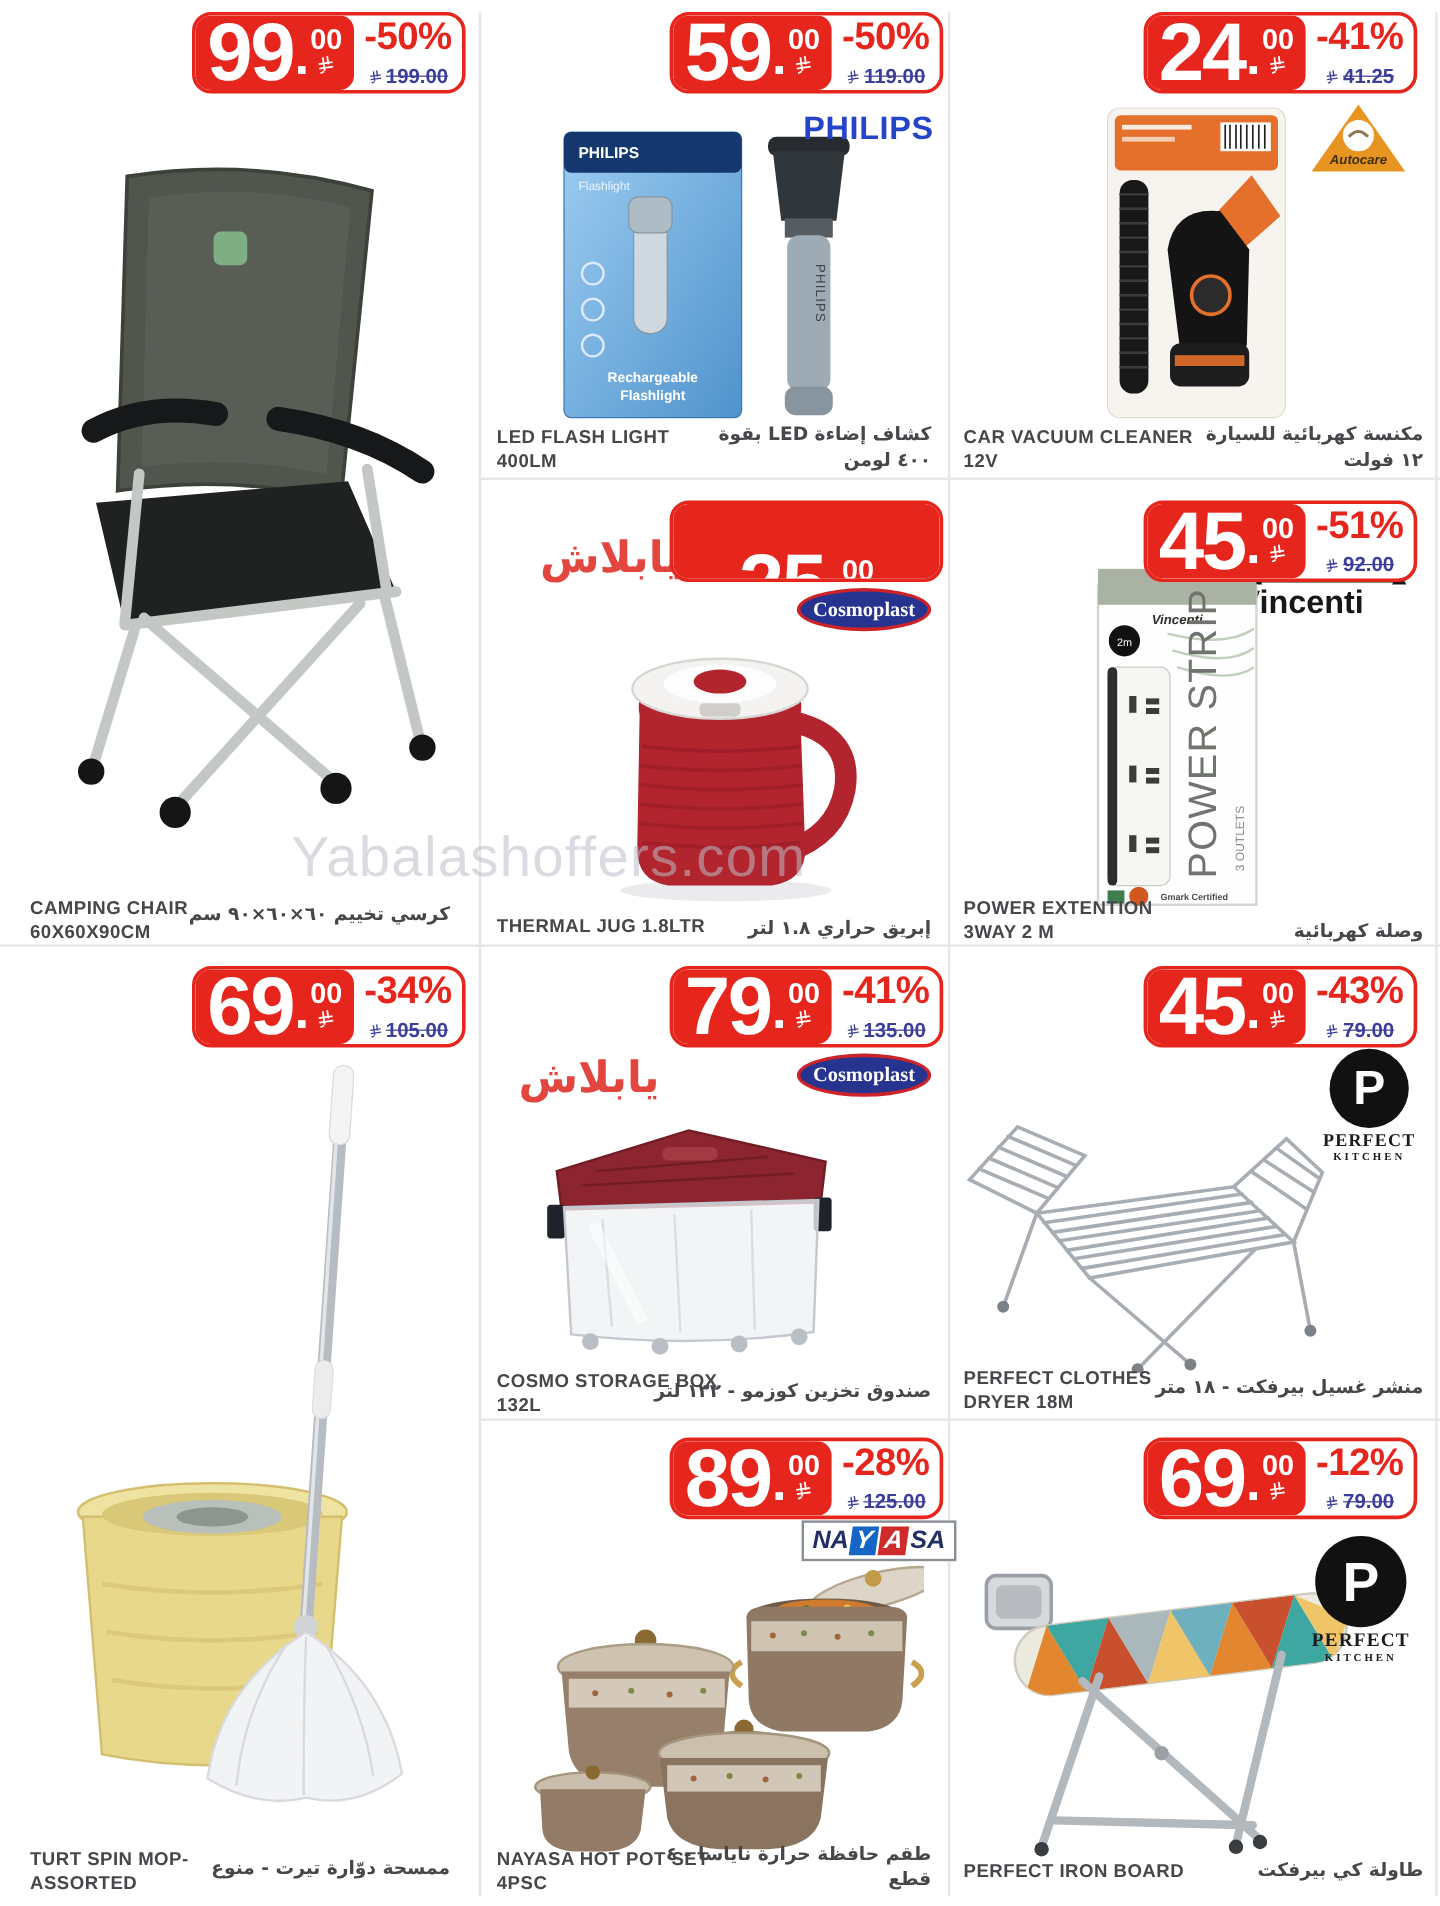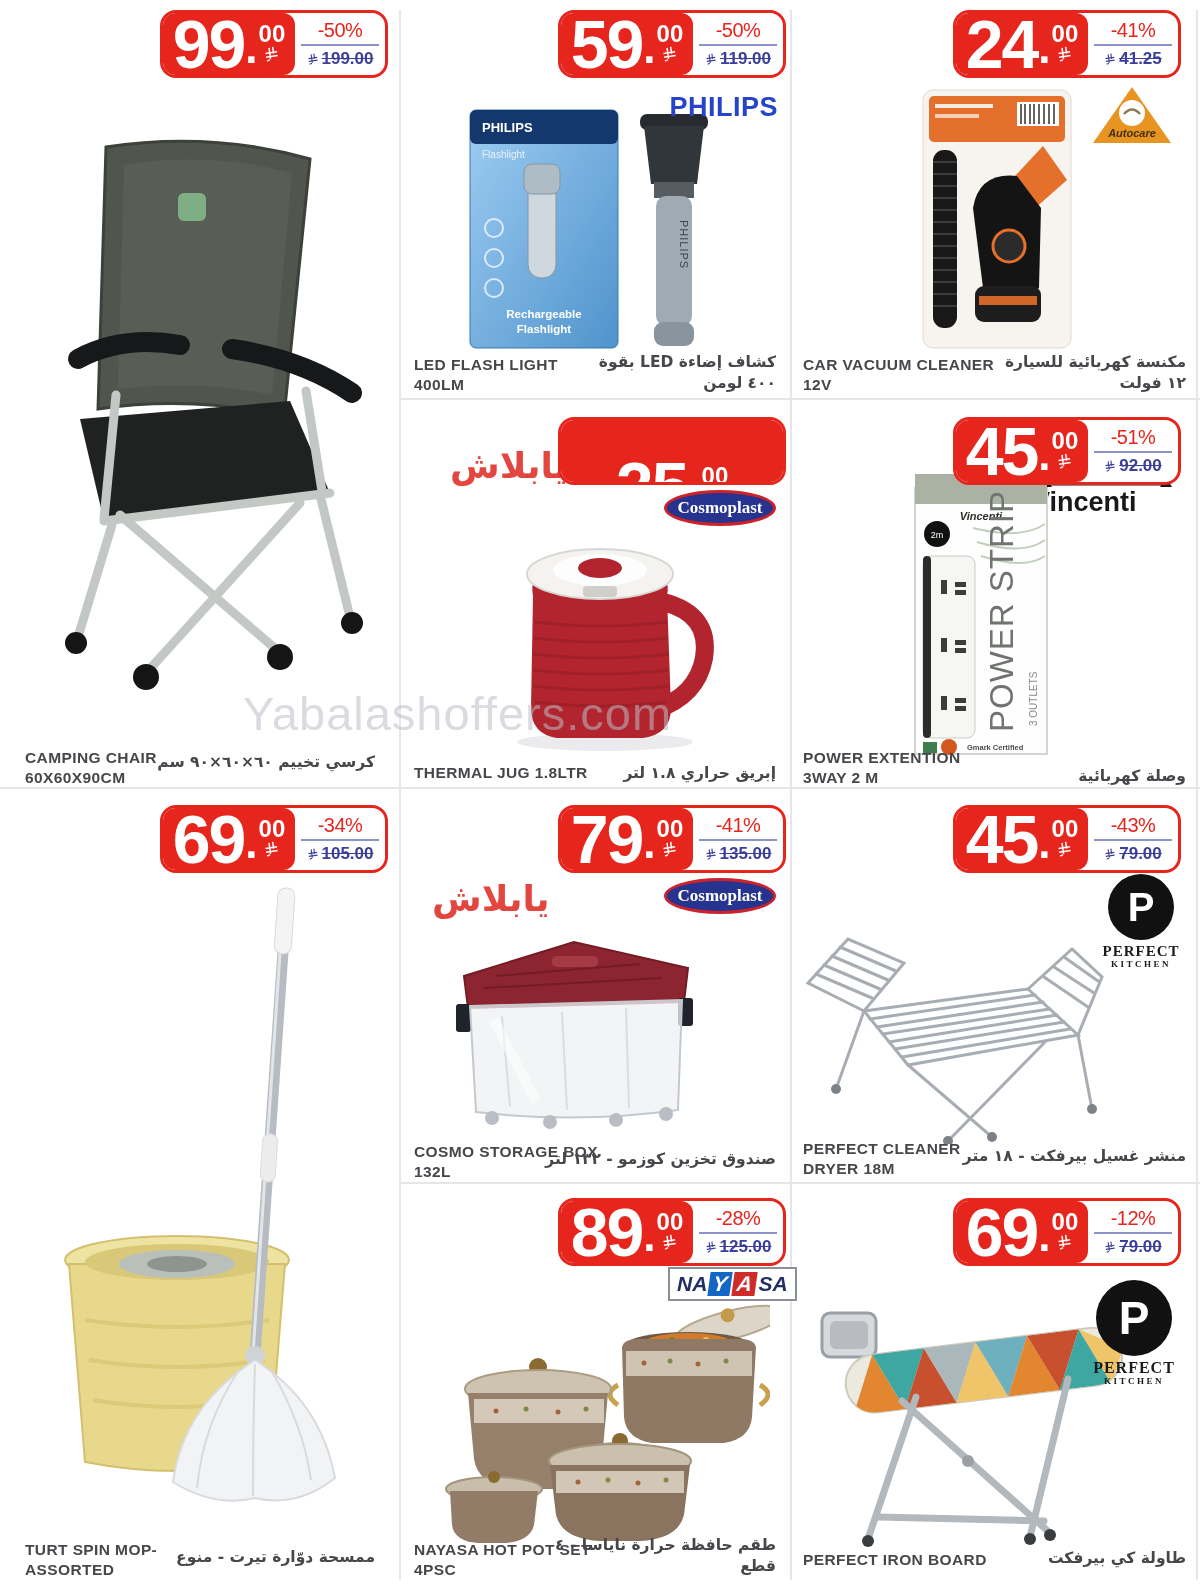--- a/index.html
+++ b/index.html
@@ -18,21 +18,21 @@
   .badge{position:absolute;width:228px;height:68px;display:flex;background:#fff;
          border:3px solid var(--red);border-radius:16px;box-sizing:border-box;overflow:hidden;z-index:20;}
   .badge-price{flex:0 0 132px;background:var(--red);border-radius:12px;color:#fff;
                display:flex;align-items:center;justify-content:center;}
   .p-int{font-size:68px;font-weight:800;letter-spacing:-2px;line-height:1;}
   .p-dot{font-size:44px;font-weight:800;line-height:1;margin:8px 1px 0 1px;}
   .p-stack{display:flex;flex-direction:column;align-items:center;margin-top:-4px;}
   .p-dec{font-size:24px;font-weight:800;line-height:1;}
   .sar{display:block;}
   .badge-off{flex:1;display:flex;flex-direction:column;align-items:center;justify-content:center;padding:2px 4px;}
-  .off-pct{color:var(--red);font-size:20px;font-weight:400;line-height:1.05;letter-spacing:-0.5px;}
+  .off-pct{color:var(--red);font-size:32px;font-weight:700;line-height:1.05;letter-spacing:-0.5px;}
   .off-rule{width:78px;height:2px;background:#8b93c8;margin:3px 0 3px;}
   .off-old{color:var(--oldblue);font-size:17px;font-weight:700;display:flex;align-items:center;gap:3px;}
   .off-old .strike{text-decoration:line-through;}
   
   .label-en{position:absolute;font-size:15.5px;font-weight:700;color:var(--label);
             letter-spacing:.4px;line-height:1.3;z-index:22;}
   .label-ar{position:absolute;font-size:15.5px;font-weight:700;color:var(--label);direction:rtl;
             text-align:right;line-height:1.35;font-family:"DejaVu Sans",sans-serif;z-index:22;}
   
   .philips-wordmark{position:absolute;font-size:27px;font-weight:800;color:#2644c7;letter-spacing:.5px;z-index:21;}
@@ -499,21 +499,21 @@
         <path d="M232 70 L276 30 L306 58 L282 116"></path>
         <path d="M248 58 L292 88 M258 48 L298 74 M268 38 L302 62"></path>
         <path d="M112 146 L196 218 M250 122 L152 222 M282 116 L296 190 M68 92 L40 170"></path>
       </g>
       <circle cx="196" cy="218" r="5" fill="#7d8288"></circle>
         <circle cx="152" cy="222" r="5" fill="#7d8288"></circle>
       <circle cx="296" cy="190" r="5" fill="#7d8288"></circle>
         <circle cx="40" cy="170" r="5" fill="#7d8288"></circle>
     </svg>
     <div class="label-en" style="left:12px;top:350px;">
-      <div>PERFECT CLEANER</div>
+      <div>PERFECT CLOTHES</div>
         <div>DRYER 18M</div>
       </div>
     <div class="label-ar" style="right:14px;top:357px;">
       <div>منشر غسيل بيرفكت - ١٨ متر</div>
       </div>
   </div>
 
   <div class="card" style="left:400px;top:1184px;width:390px;height:404px;">
     <div class="badge" style="left:158px;top:14px;text-align:center;">
       <div class="badge-price">

